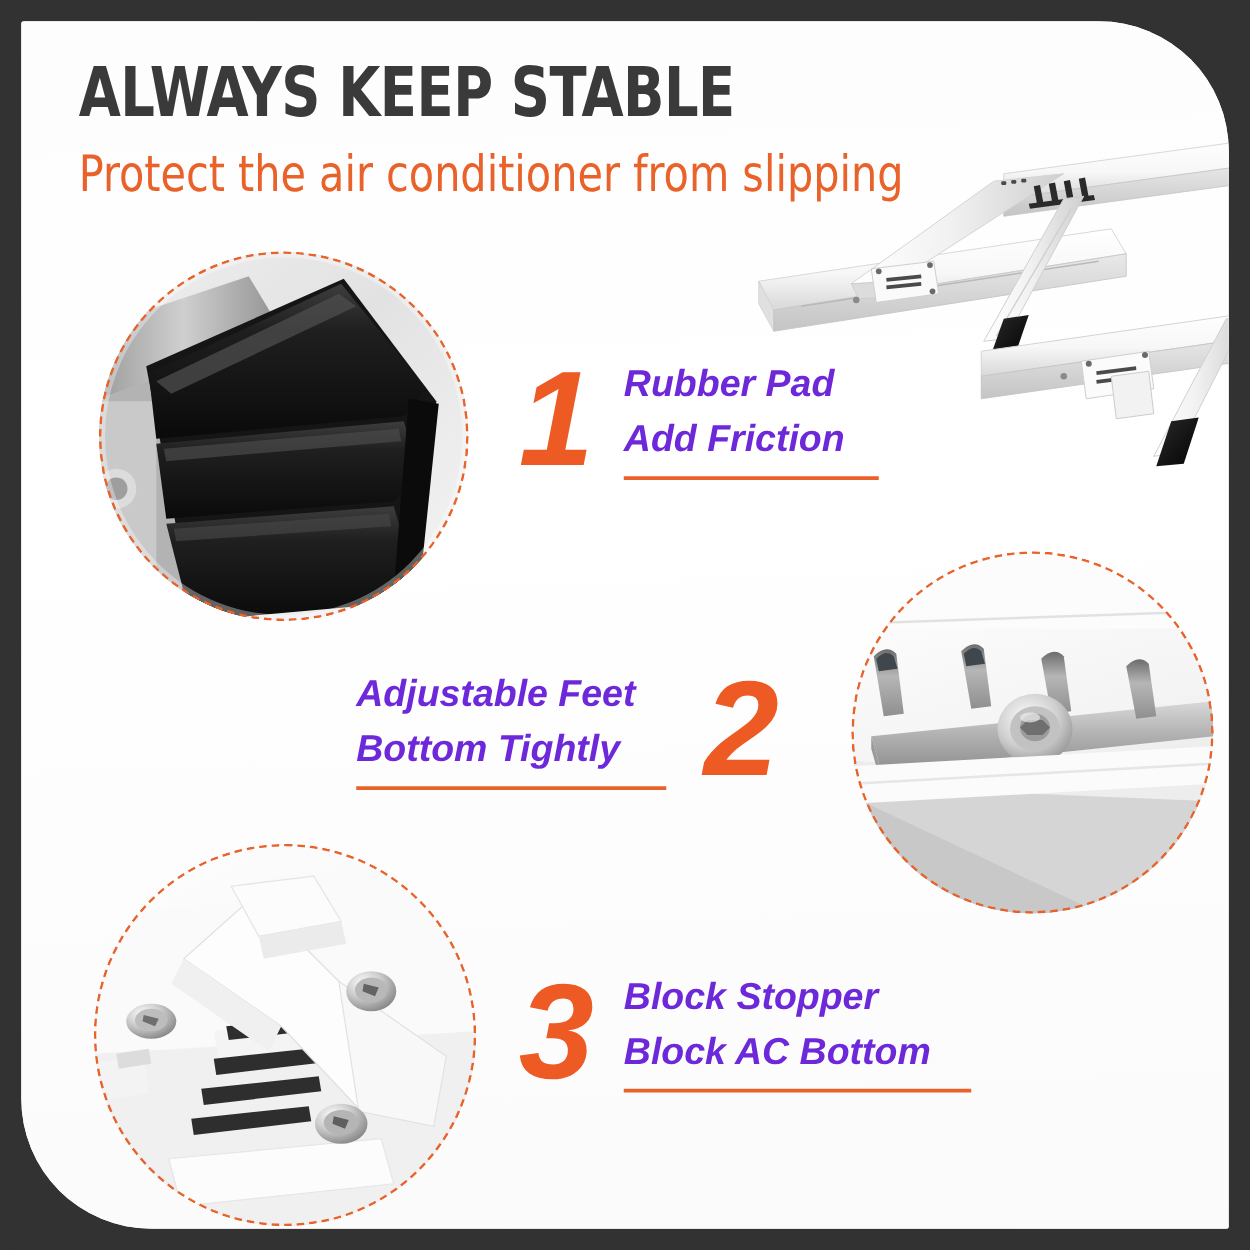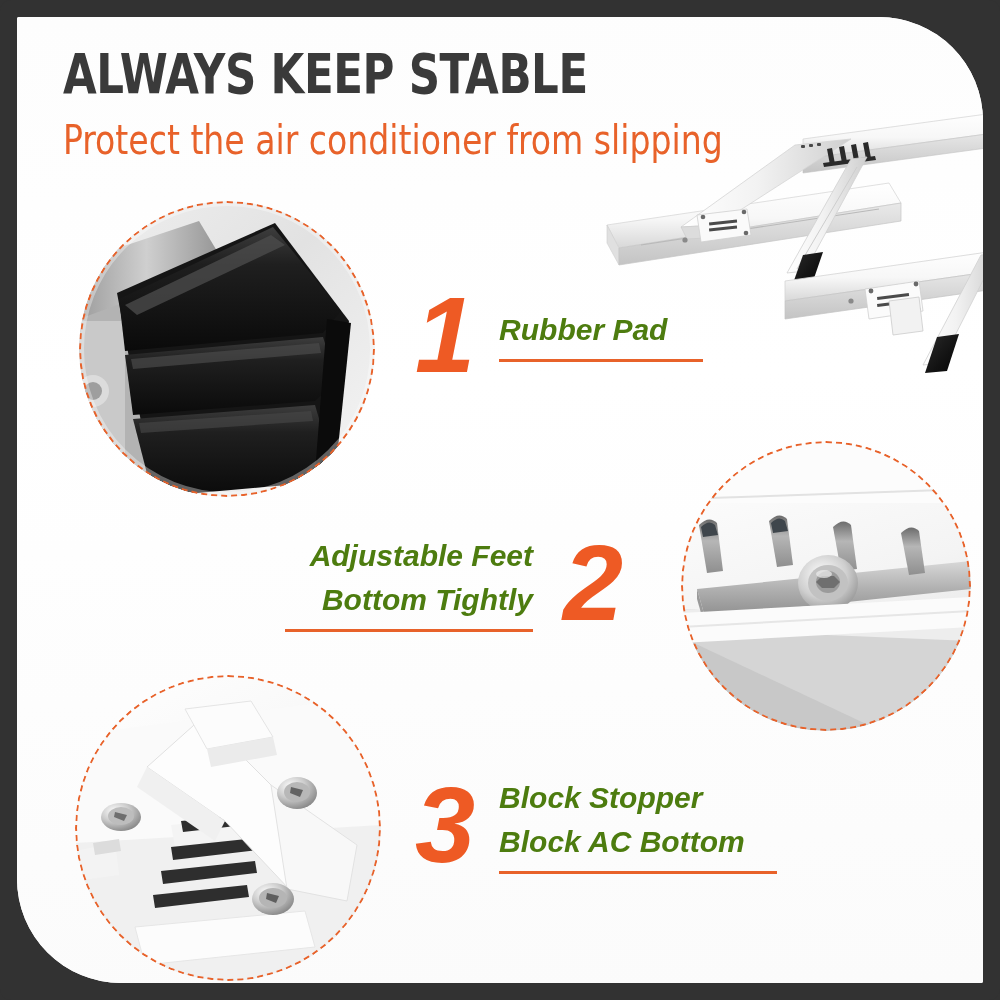--- a/index.html
+++ b/index.html
@@ -105,35 +105,35 @@
     line-height:100px;
     color:#EE5A24;
     letter-spacing:-2px;
   }
   .ftext{
     font-family:"Liberation Sans", sans-serif;
     font-weight:bold;
     font-style:italic;
     font-size:30px;
     line-height:44px;
-    color:#4d7c0f;
+    color:#6d28d9;
     white-space:nowrap;
   }
   .rule{
     height:3px;
     background:#E8622A;
     margin-top:7px;
   }
 
   #feature1{ left:398px; top:268px; }
   #feature1 .num{ margin-right:26px; }
   #feature1 .rule{ width:204px; }
 
   #feature2{ left:268px; top:516px; }
-  #feature2 .body{ text-align:right; }
+  #feature2 .body{ text-align:left; }
   #feature2 .num{ margin-left:30px; }
   #feature2 .rule{ width:248px; }
 
   #feature3{ left:398px; top:758px; }
   #feature3 .num{ margin-right:26px; }
   #feature3 .rule{ width:278px; }
 </style>
 </head>
 <body>
 
@@ -430,20 +430,21 @@
 
     <div class="heading-block">
       <div id="title">ALWAYS KEEP STABLE</div>
       <div id="subtitle">Protect the air conditioner from slipping</div>
     </div>
 
     <div class="feature" id="feature1">
       <div class="num">1</div>
       <div class="body">
         <div class="ftext">Rubber Pad</div>
+        <div class="ftext">Add Friction</div>
         <div class="rule"></div>
       </div>
     </div>
 
     <div class="feature" id="feature2">
       <div class="body">
         <div class="ftext">Adjustable Feet</div>
         <div class="ftext">Bottom Tightly</div>
         <div class="rule"></div>
       </div>

